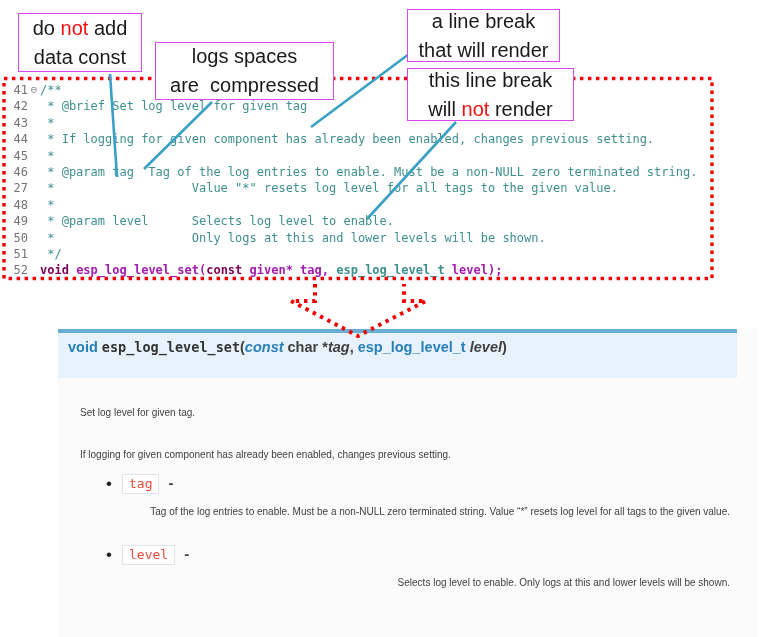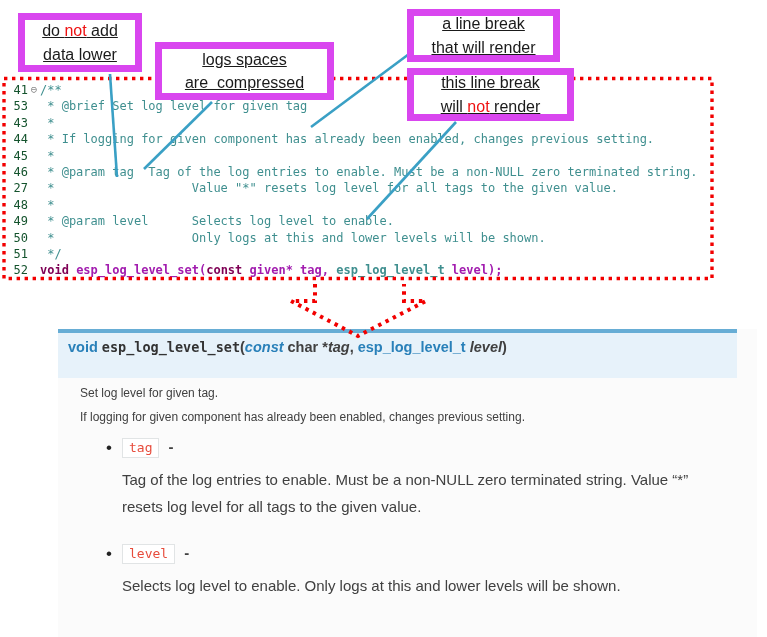--- a/index.html
+++ b/index.html
@@ -3,37 +3,37 @@
 <meta charset="utf-8">
 <style>
   html,body{margin:0;padding:0;background:#ffffff;}
   #canvas{
     position:relative;width:767px;height:637px;background:#ffffff;overflow:hidden;
     font-family:"Liberation Sans", sans-serif;
   }
   
   .callout{
     position:absolute;box-sizing:border-box;background:#ffffff;
-    border:7px solid #d946ef;display:flex;flex-direction:column;
+    border:1px solid #d946ef;display:flex;flex-direction:column;
     align-items:center;justify-content:center;text-align:center;
-    font-size:16px;color:#1a1a1a;line-height:1.45;z-index:30;text-decoration:underline;
+    font-size:20px;color:#1a1a1a;line-height:1.45;z-index:30;
   }
   .callout .cline{white-space:pre;}
   .red{color:#ee1111;}
   
   #code-area{
     position:absolute;left:2px;top:77px;width:712px;height:203px;
     background:#ffffff;z-index:5;
   }
   #code-lines{
     position:absolute;left:6px;top:5px;
     font-family:"DejaVu Sans Mono", monospace;font-size:12px;line-height:16.4px;
   }
   .code-line{display:flex;white-space:pre;}
-  .gutter{display:inline-block;width:20px;text-align:right;color:#14532d;}
+  .gutter{display:inline-block;width:20px;text-align:right;color:#737373;}
   .fold{display:inline-block;width:12px;text-align:center;color:#8a8a8a;font-size:11px;}
   .ltext{white-space:pre;}
   .comment{color:#3f8f8f;}
   .tok-kw{color:#7f0055;font-weight:bold;}
   .tok-plain{color:#a21caf;font-weight:bold;}
   .tok-type{color:#3f8f8f;font-weight:bold;}
   
   #overlay{position:absolute;left:0;top:0;width:767px;height:637px;z-index:20;pointer-events:none;}
   
   #doc{
@@ -44,50 +44,50 @@
     box-sizing:border-box;width:679px;
     background:#e7f2fa;border-top:4px solid #67add5;
     padding:6px 10px 23px 10px;font-size:14.5px;white-space:nowrap;
   }
   .sg-kw{color:#2980b9;font-weight:600;}
   .sg-kwi{color:#2980b9;font-weight:600;font-style:italic;}
   .sg-name{font-family:"DejaVu Sans Mono", monospace;font-weight:bold;color:#333333;font-size:13.5px;}
   .sg-plain{color:#404040;font-weight:600;}
   .sg-param{color:#404040;font-weight:600;font-style:italic;}
   .sg-type{color:#2980b9;font-weight:600;}
-  .doc-p{margin:6px 0 0 22px;font-size:12px;line-height:1.5;}
+  .doc-p{margin:27px 0 0 22px;font-size:10px;line-height:1.5;}
   #params-chip{
     display:inline-block;margin:20px 0 0 22px;background:#efefef;
     border-left:3px solid #c3c3c3;padding:5px 13px;font-weight:bold;
     color:#555555;font-size:14px;
   }
   #params-list{list-style:none;margin:12px 0 0 0;padding:0;}
   #params-list li{position:relative;padding-left:64px;margin-top:12px;}
   #params-list li + li{margin-top:24px;}
   #params-list li::before{
     content:"\2022";position:absolute;left:48px;top:0px;
     font-size:17px;color:#222222;
   }
   .param-chip{
     display:inline-block;font-family:"DejaVu Sans Mono", monospace;font-size:13px;
     color:#e74c3c;background:#ffffff;border:1px solid #e1e4e5;
     padding:1px 6px 2px 6px;
   }
   .param-sep{margin-left:9px;color:#404040;font-size:15px;font-weight:bold;}
-  .param-desc{margin-top:9px;width:608px;font-size:15px;line-height:1.78;color:#404040;}
+  .param-desc{margin-top:9px;width:608px;font-size:10px;line-height:1.78;color:#404040;text-align:right;}
 </style>
 </head>
 <body>
 
 <div id="canvas">
 
   <div id="code-area">
     <div id="code-lines">
         <div class="code-line"><span class="gutter">41</span><span class="fold">⊖</span><span class="ltext comment">/**</span></div>
-        <div class="code-line"><span class="gutter">53</span><span class="fold"> </span><span class="ltext comment"> * @brief Set log level for given tag</span></div>
+        <div class="code-line"><span class="gutter">42</span><span class="fold"> </span><span class="ltext comment"> * @brief Set log level for given tag</span></div>
         <div class="code-line"><span class="gutter">43</span><span class="fold"> </span><span class="ltext comment"> *</span></div>
         <div class="code-line"><span class="gutter">44</span><span class="fold"> </span><span class="ltext comment"> * If logging for given component has already been enabled, changes previous setting.</span></div>
         <div class="code-line"><span class="gutter">45</span><span class="fold"> </span><span class="ltext comment"> *</span></div>
         <div class="code-line"><span class="gutter">46</span><span class="fold"> </span><span class="ltext comment"> * @param tag  Tag of the log entries to enable. Must be a non-NULL zero terminated string.</span></div>
         <div class="code-line"><span class="gutter">27</span><span class="fold"> </span><span class="ltext comment"> *                   Value "*" resets log level for all tags to the given value.</span></div>
         <div class="code-line"><span class="gutter">48</span><span class="fold"> </span><span class="ltext comment"> *</span></div>
         <div class="code-line"><span class="gutter">49</span><span class="fold"> </span><span class="ltext comment"> * @param level      Selects log level to enable.</span></div>
         <div class="code-line"><span class="gutter">50</span><span class="fold"> </span><span class="ltext comment"> *                   Only logs at this and lower levels will be shown.</span></div>
         <div class="code-line"><span class="gutter">51</span><span class="fold"> </span><span class="ltext comment"> */</span></div>
         <div class="code-line"><span class="gutter">52</span><span class="fold"> </span><span class="ltext"><span class="tok-kw">void</span><span class="tok-plain"> esp_log_level_set(</span><span class="tok-kw">const</span><span class="tok-plain"> given* tag, </span><span class="tok-type">esp_log_level_t</span><span class="tok-plain"> level);</span></span></div>
@@ -117,21 +117,21 @@
     <path d="M315,284 L315,301 L291,301 L358,336 L426,301 L404,301 L404,284" fill="none" stroke="#f20000" stroke-width="4" stroke-dasharray="3.4 4.8"></path>
 
     <line x1="110" y1="74" x2="117" y2="177" stroke="#3aa0c5" stroke-width="2.6"></line>
     <line x1="212" y1="102" x2="144" y2="169" stroke="#3aa0c5" stroke-width="2.6"></line>
     <line x1="409" y1="54" x2="311" y2="127" stroke="#3aa0c5" stroke-width="2.6"></line>
     <line x1="456" y1="122" x2="367" y2="219" stroke="#3aa0c5" stroke-width="2.6"></line>
   </svg>
 
   <div class="callout" style="left:18px;top:13px;width:124px;height:59px;">
     <div class="cline"><span>do </span><span class="red">not</span><span> add</span></div>
-    <div class="cline">data lower</div>
+    <div class="cline">data const</div>
   </div>
 
   <div class="callout" style="left:155px;top:42px;width:179px;height:58px;">
     <div class="cline">logs spaces</div>
     <div class="cline">are  compressed</div>
   </div>
 
   <div class="callout" style="left:407px;top:9px;width:153px;height:53px;">
     <div class="cline">a line break</div>
     <div class="cline">that will render</div>

